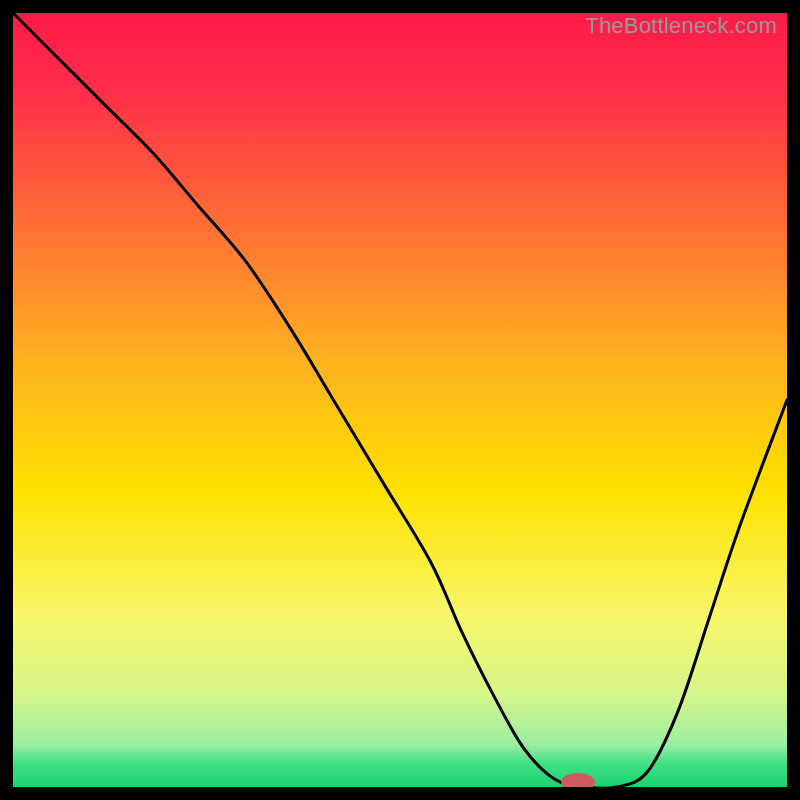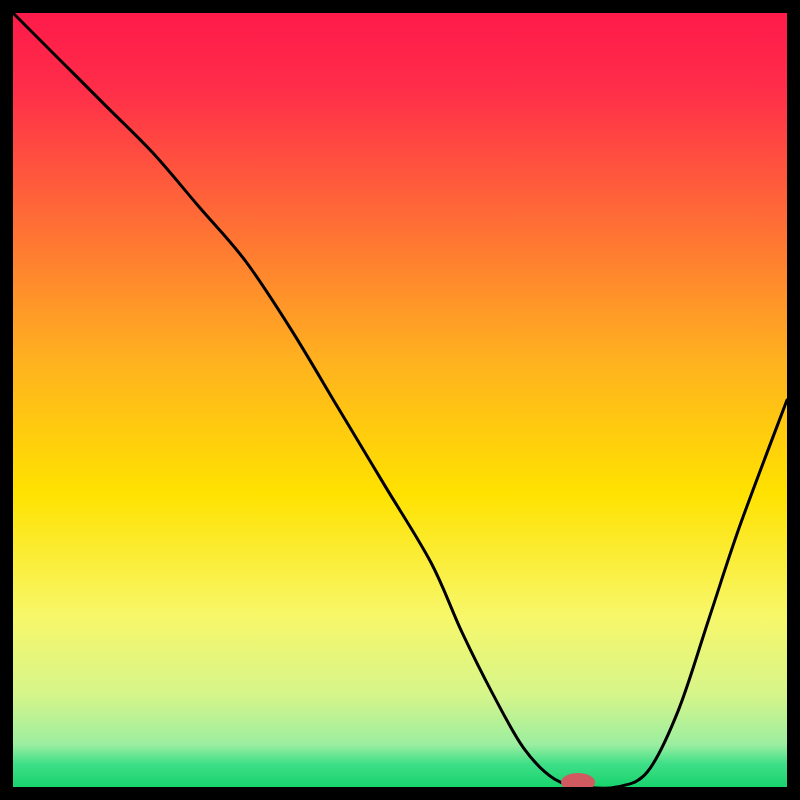--- a/index.html
+++ b/index.html
@@ -52,13 +52,14 @@
           <stop offset="88%" stop-color="#d6f58a"></stop>
           <stop offset="94.5%" stop-color="#9ceea0"></stop>
           <stop offset="97%" stop-color="#3fdf87"></stop>
           <stop offset="100%" stop-color="#18d36e"></stop>
         </linearGradient>
     </defs>
     <rect x="0" y="0" width="774" height="774" fill="url(#bg-grad)"></rect>
     <path id="curve" fill="none" stroke-width="3" stroke-linecap="round" stroke-linejoin="round" d="M 0 0 C 7.739999999999999 7.740000000000009, 30.96 30.960000000000058, 46.44 46.440000000000055 C 61.919999999999995 61.92000000000005, 77.39999999999999 77.39999999999999, 92.88 92.88 C 108.36 108.36, 123.83999999999999 122.55000000000005, 139.32 139.32000000000005 C 154.79999999999998 156.09000000000006, 170.28 175.44000000000003, 185.76 193.5 C 201.23999999999998 211.55999999999997, 216.72 227.03999999999994, 232.2 247.67999999999995 C 247.67999999999998 268.31999999999994, 263.15999999999997 292.83000000000004, 278.64 317.34000000000003 C 294.12 341.85, 309.59999999999997 368.94, 325.08 394.74 C 340.56 420.54, 356.03999999999996 446.34, 371.52 472.14 C 387 497.94, 405.06000000000006 525.03, 417.96000000000004 549.54 C 430.86 574.05, 438.59999999999997 597.27, 448.91999999999996 619.2 C 459.23999999999995 641.1300000000001, 469.56 661.77, 479.88 681.12 C 490.2 700.47, 500.52000000000004 721.1099999999999, 510.84000000000003 735.3 C 521.1600000000001 749.49, 531.48 759.81, 541.8 766.26 C 552.1199999999999 772.71, 562.4399999999999 772.71, 572.76 774 C 583.08 775.29, 593.4000000000001 776.58, 603.72 774 C 614.04 771.42, 624.3599999999999 771.42, 634.68 758.52 C 645 745.62, 655.3199999999999 722.4, 665.64 696.6 C 675.96 670.8000000000001, 686.28 634.6800000000001, 696.6 603.72 C 706.9200000000001 572.76, 714.66 546.96, 727.56 510.84 C 740.4599999999999 474.71999999999997, 766.26 407.64, 774 387" stroke="#000000"></path>
     <ellipse id="marker" cx="565.02" cy="769.356" rx="17.028000000000002" ry="9.288" fill="#d05a5f"></ellipse>
   </svg>
+  <div class="watermark">TheBottleneck.com</div>
 </div>
 
 </body></html>

